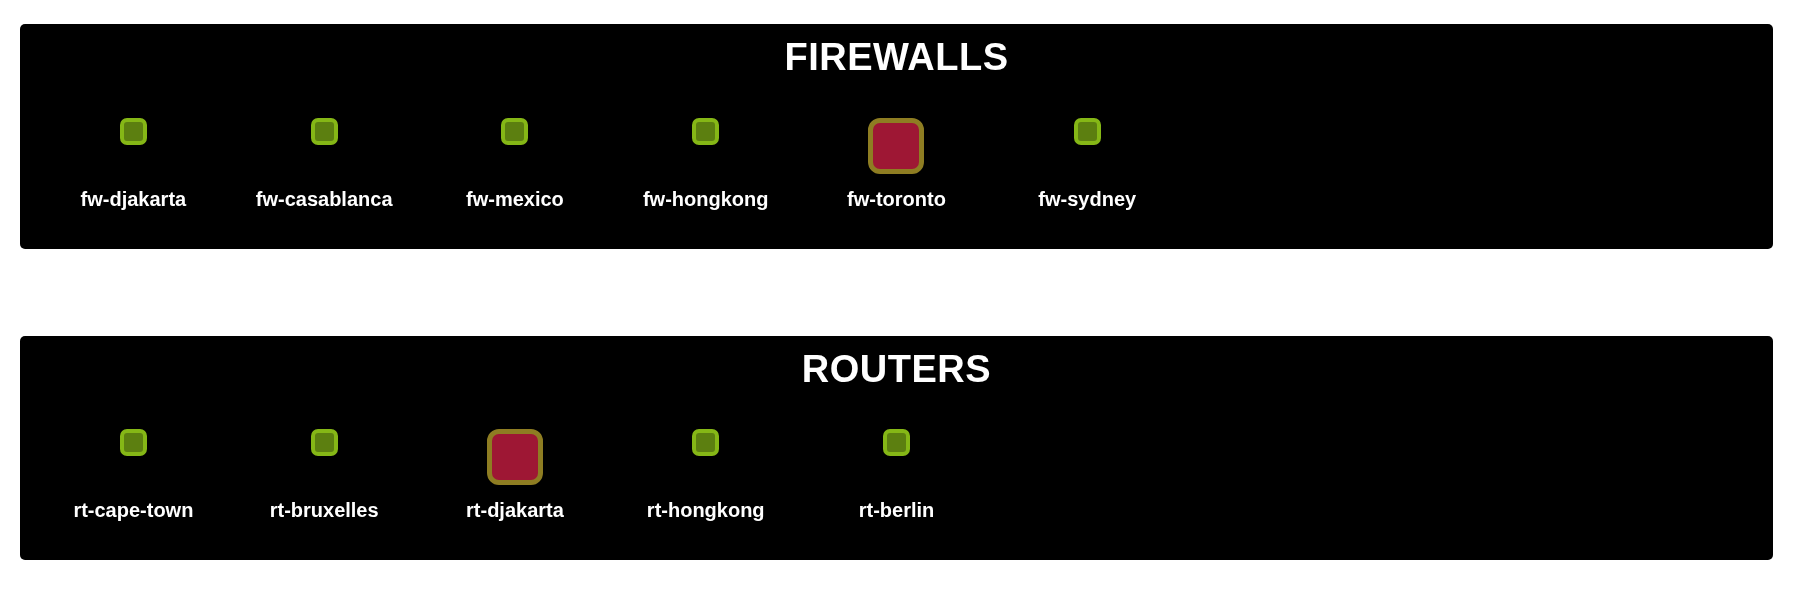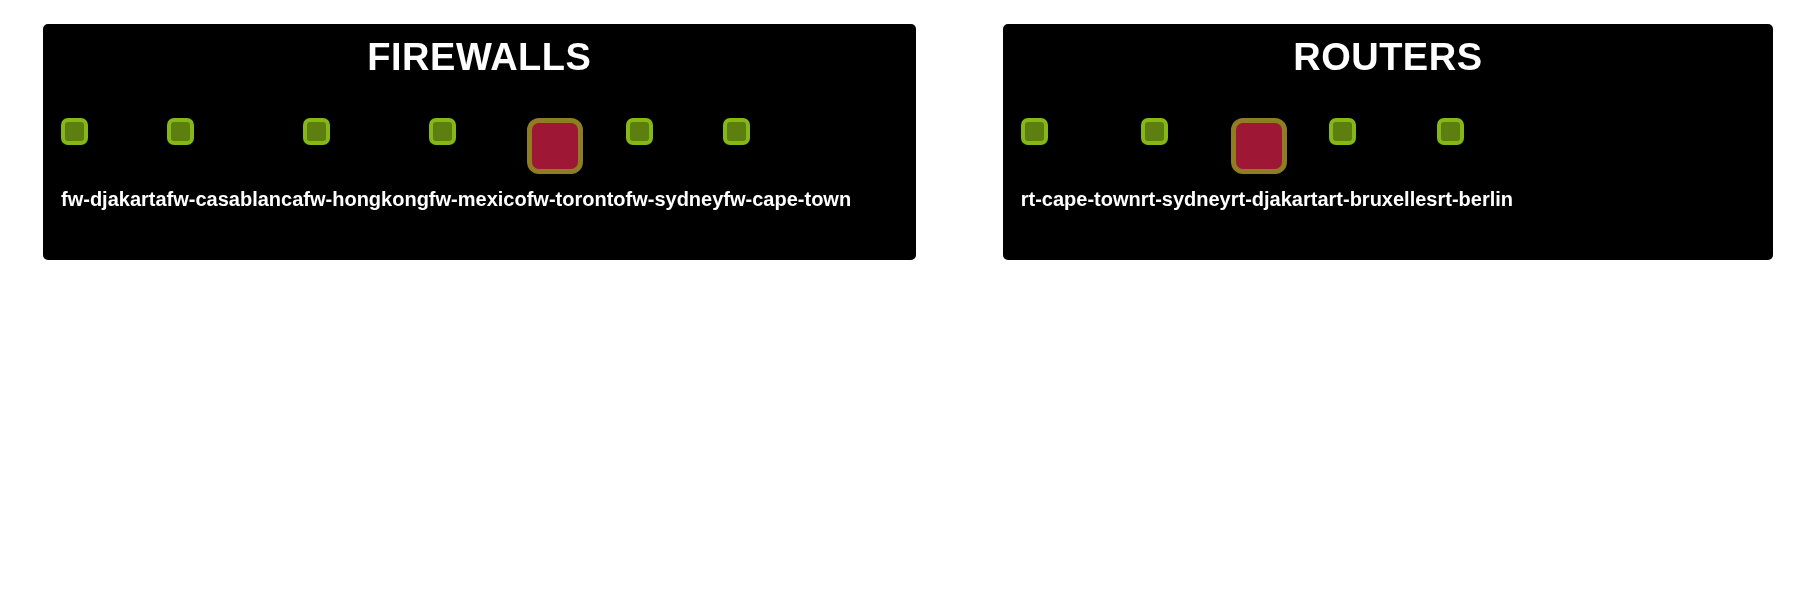--- a/index.html
+++ b/index.html
@@ -5,23 +5,23 @@
   html, body {
     margin: 0;
     padding: 0;
     background: #ffffff;
     font-family: "Liberation Sans", "DejaVu Sans", sans-serif;
   }
   .page {
     width: 1800px;
     height: 592px;
     box-sizing: border-box;
-    padding: 24px 27px 32px 43px;
+    padding: 24px 27px 32px 20px;
     display: flex;
-    flex-direction: row;
+    flex-direction: column;
     gap: 87px;
     background: #ffffff;
     overflow: hidden;
   }
   .panel {
     background: var(--panel-bg, #000000);
     border-radius: 5px;
     height: 236px;
     box-sizing: border-box;
     padding: 12px 18px 0 18px;
@@ -38,21 +38,21 @@
     line-height: 1.15;
   }
   .device-grid {
     margin-top: 38px;
     display: grid;
     grid-template-columns: repeat(9, 1fr);
   }
   .item {
     display: flex;
     flex-direction: column;
-    align-items: flex-start;
+    align-items: center;
   }
   .indicator-zone {
     height: 62px;
     display: flex;
     align-items: flex-start;
     justify-content: center;
   }
   .indicator {
     display: inline-block;
     box-sizing: border-box;
@@ -103,75 +103,69 @@
         <div class="item">
           <div class="indicator-zone">
             <span class="indicator ok"></span>
           </div>
           <div class="label">fw-casablanca</div>
         </div>
         <div class="item">
           <div class="indicator-zone">
             <span class="indicator ok"></span>
           </div>
-          <div class="label">fw-hongkong</div>
+          <div class="label">fw-mexico</div>
         </div>
         <div class="item">
           <div class="indicator-zone">
             <span class="indicator ok"></span>
           </div>
-          <div class="label">fw-mexico</div>
+          <div class="label">fw-hongkong</div>
         </div>
         <div class="item">
           <div class="indicator-zone">
             <span class="indicator critical-large"></span>
           </div>
           <div class="label">fw-toronto</div>
         </div>
         <div class="item">
           <div class="indicator-zone">
             <span class="indicator ok"></span>
           </div>
           <div class="label">fw-sydney</div>
-        </div>
-        <div class="item">
-          <div class="indicator-zone">
-            <span class="indicator ok"></span>
-          </div>
-          <div class="label">fw-cape-town</div>
         </div>
       </div>
   </section>
 
   <section class="panel">
     <h1 class="panel-title">ROUTERS</h1>
     <div class="device-grid">
         <div class="item">
           <div class="indicator-zone">
             <span class="indicator ok"></span>
           </div>
           <div class="label">rt-cape-town</div>
         </div>
         <div class="item">
           <div class="indicator-zone">
             <span class="indicator ok"></span>
           </div>
-          <div class="label">rt-sydney</div>
+          <div class="label">rt-bruxelles</div>
         </div>
         <div class="item">
           <div class="indicator-zone">
             <span class="indicator critical-large"></span>
           </div>
           <div class="label">rt-djakarta</div>
         </div>
         <div class="item">
           <div class="indicator-zone">
             <span class="indicator ok"></span>
           </div>
-          <div class="label">rt-bruxelles</div>
+          <div class="label">rt-hongkong</div>
         </div>
         <div class="item">
           <div class="indicator-zone">
             <span class="indicator ok"></span>
           </div>
           <div class="label">rt-berlin</div>
         </div>
       </div>
   </section>
 

